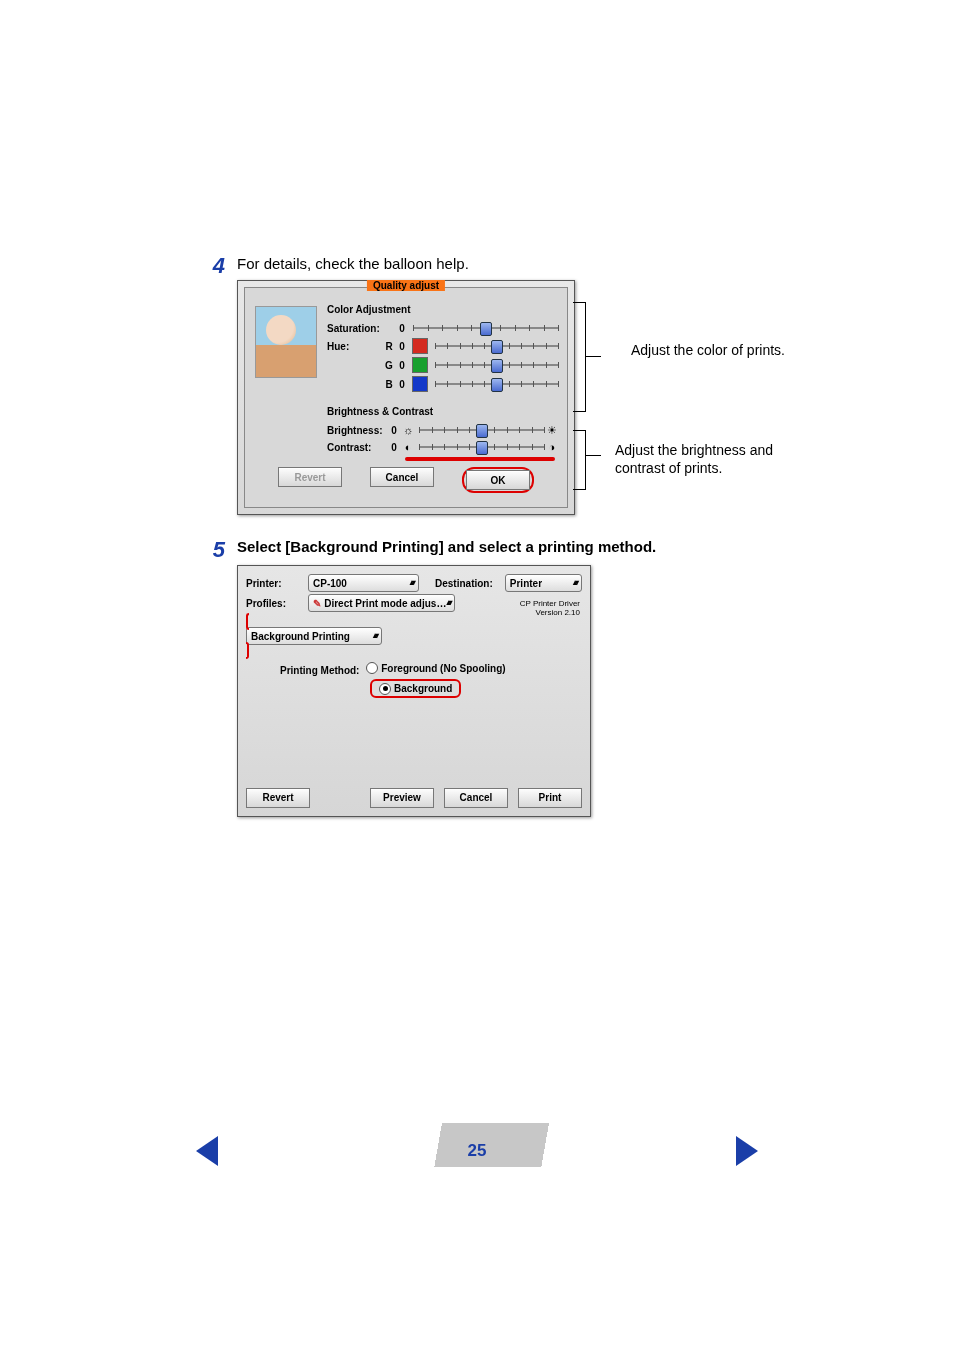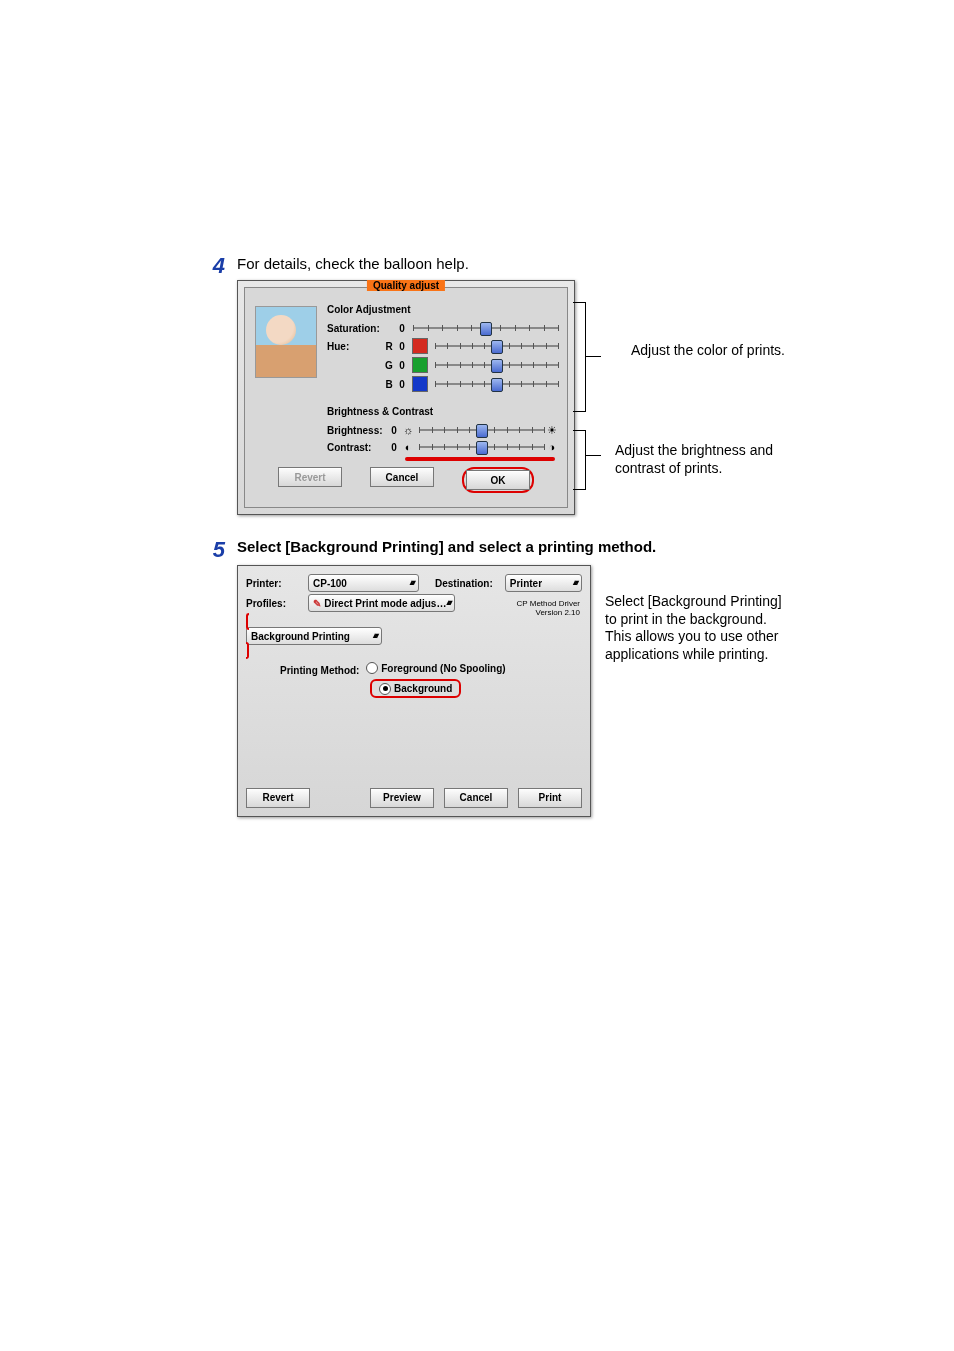--- a/index.html
+++ b/index.html
@@ -393,21 +393,21 @@
             </div>
             <div class="toprow">
               <span class="l">Profiles:</span>
               <div class="dd" style="flex:1.2">
                 <span><span style="color:#c33">✎ </span><span>Direct Print mode adjus…</span></span>
                 <span class="arr">▴▾</span>
               </div>
               <span style="flex:1"></span>
             </div>
             <div class="small-right">
-              <div>CP Method Driver</div>
+              <div>CP Printer Driver</div>
               <div>Version 2.10</div>
             </div>
 
             <div style="margin-top:4px;">
               <span class="accent">
                 <div class="dd" style="width:126px;">
                   <span>Background Printing</span>
                   <span class="arr">▴▾</span>
                 </div>
               </span>
@@ -432,20 +432,25 @@
             <div class="btnrow2">
               <div class="mac-btn">Revert</div>
               <div class="right">
                 <div class="mac-btn">Preview</div>
                 <div class="mac-btn">Cancel</div>
                 <div class="mac-btn">Print</div>
               </div>
             </div>
           </div>
 
-          <div class="callouts" style="width:190px; margin-top:28px;">Select [Background Printing] to print in the background. This allows you to use other applications while printing.</div>
         </div>
       </div>
     </div>
 
   </div>
 
+  <div class="footer">
+    <div class="footer-bg"></div>
+    <div class="tri-left"></div>
+    <div class="pgnum">25</div>
+    <div class="tri-right"></div>
+  </div>
 </div>
 
 </body></html>

